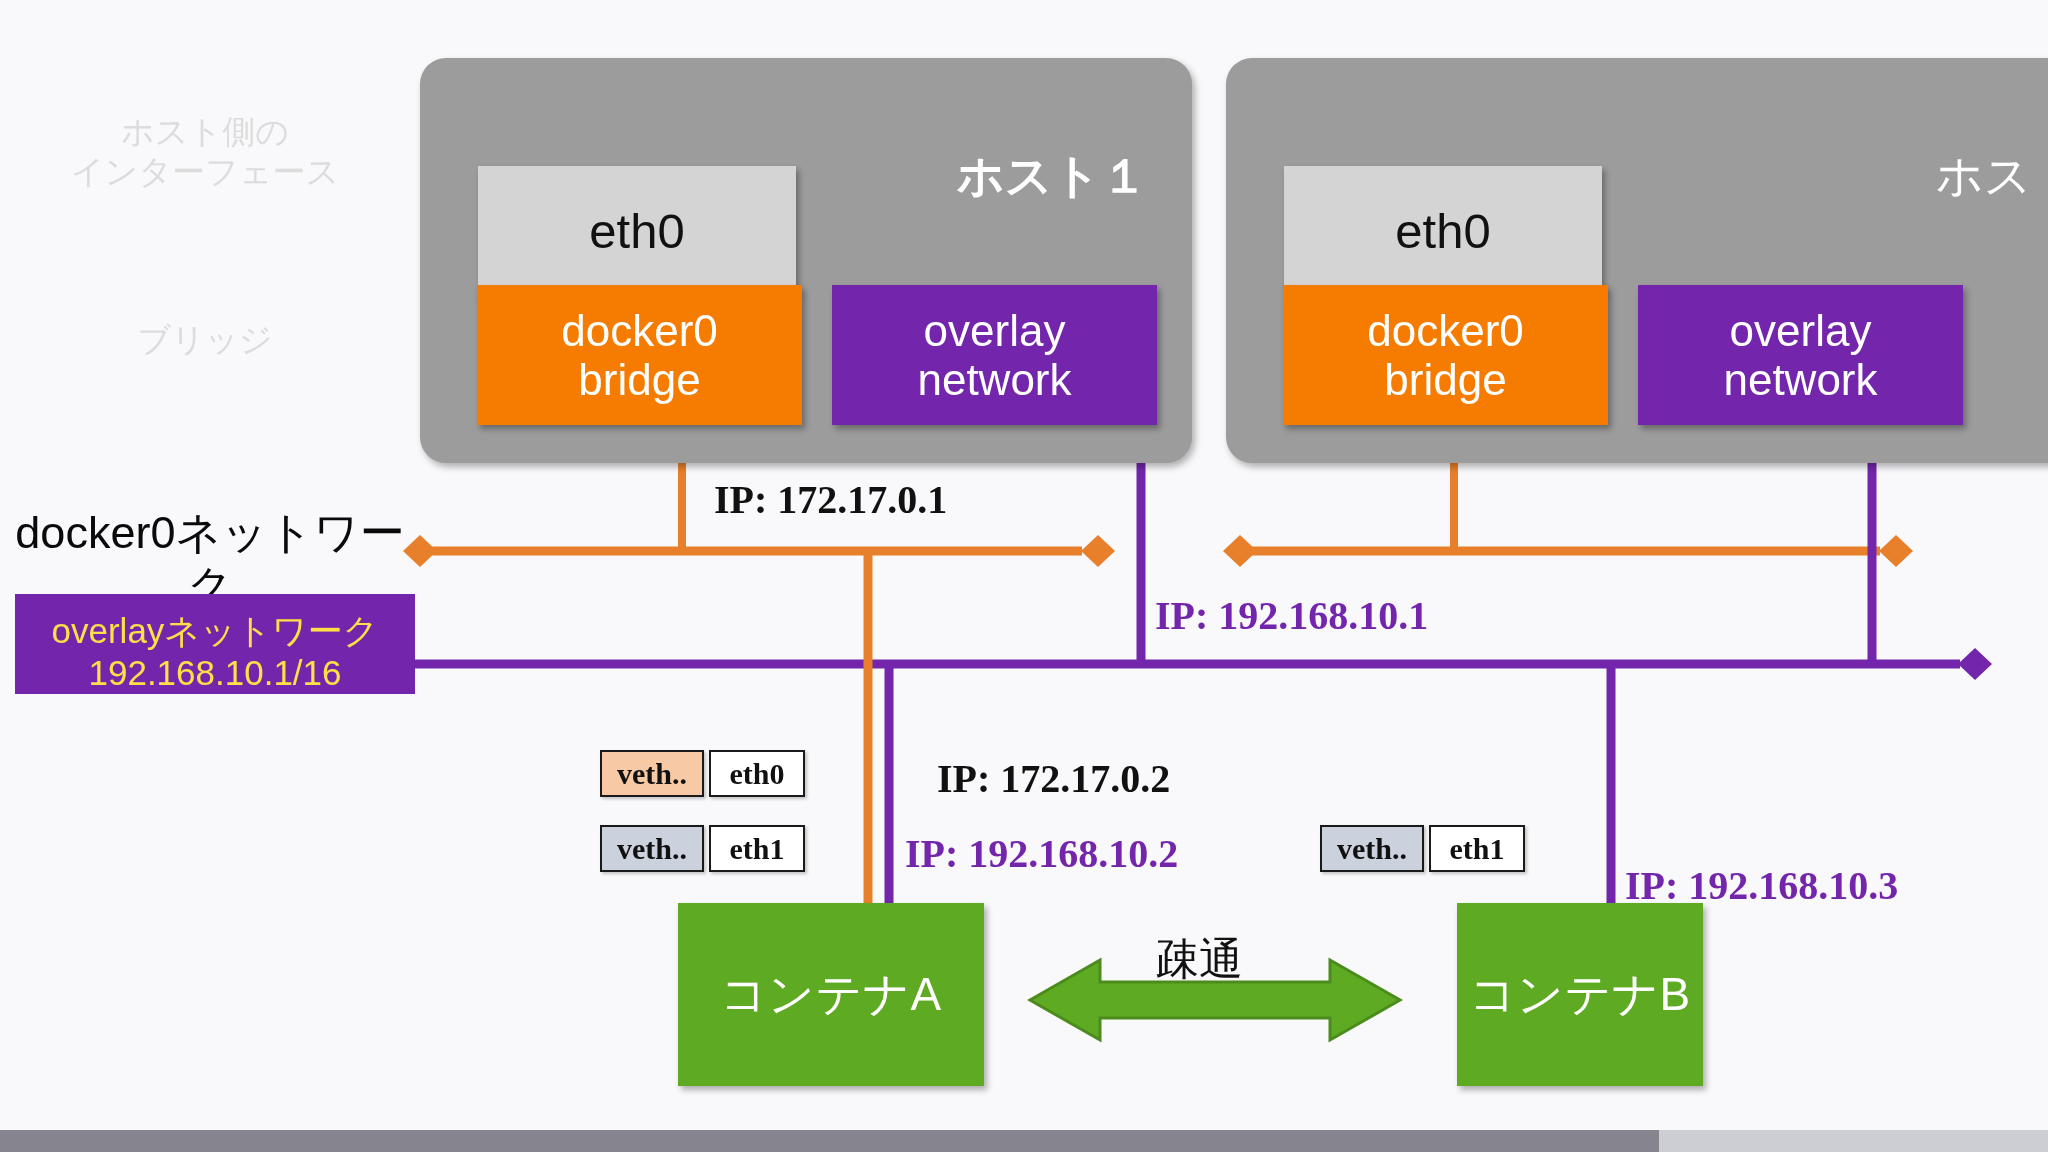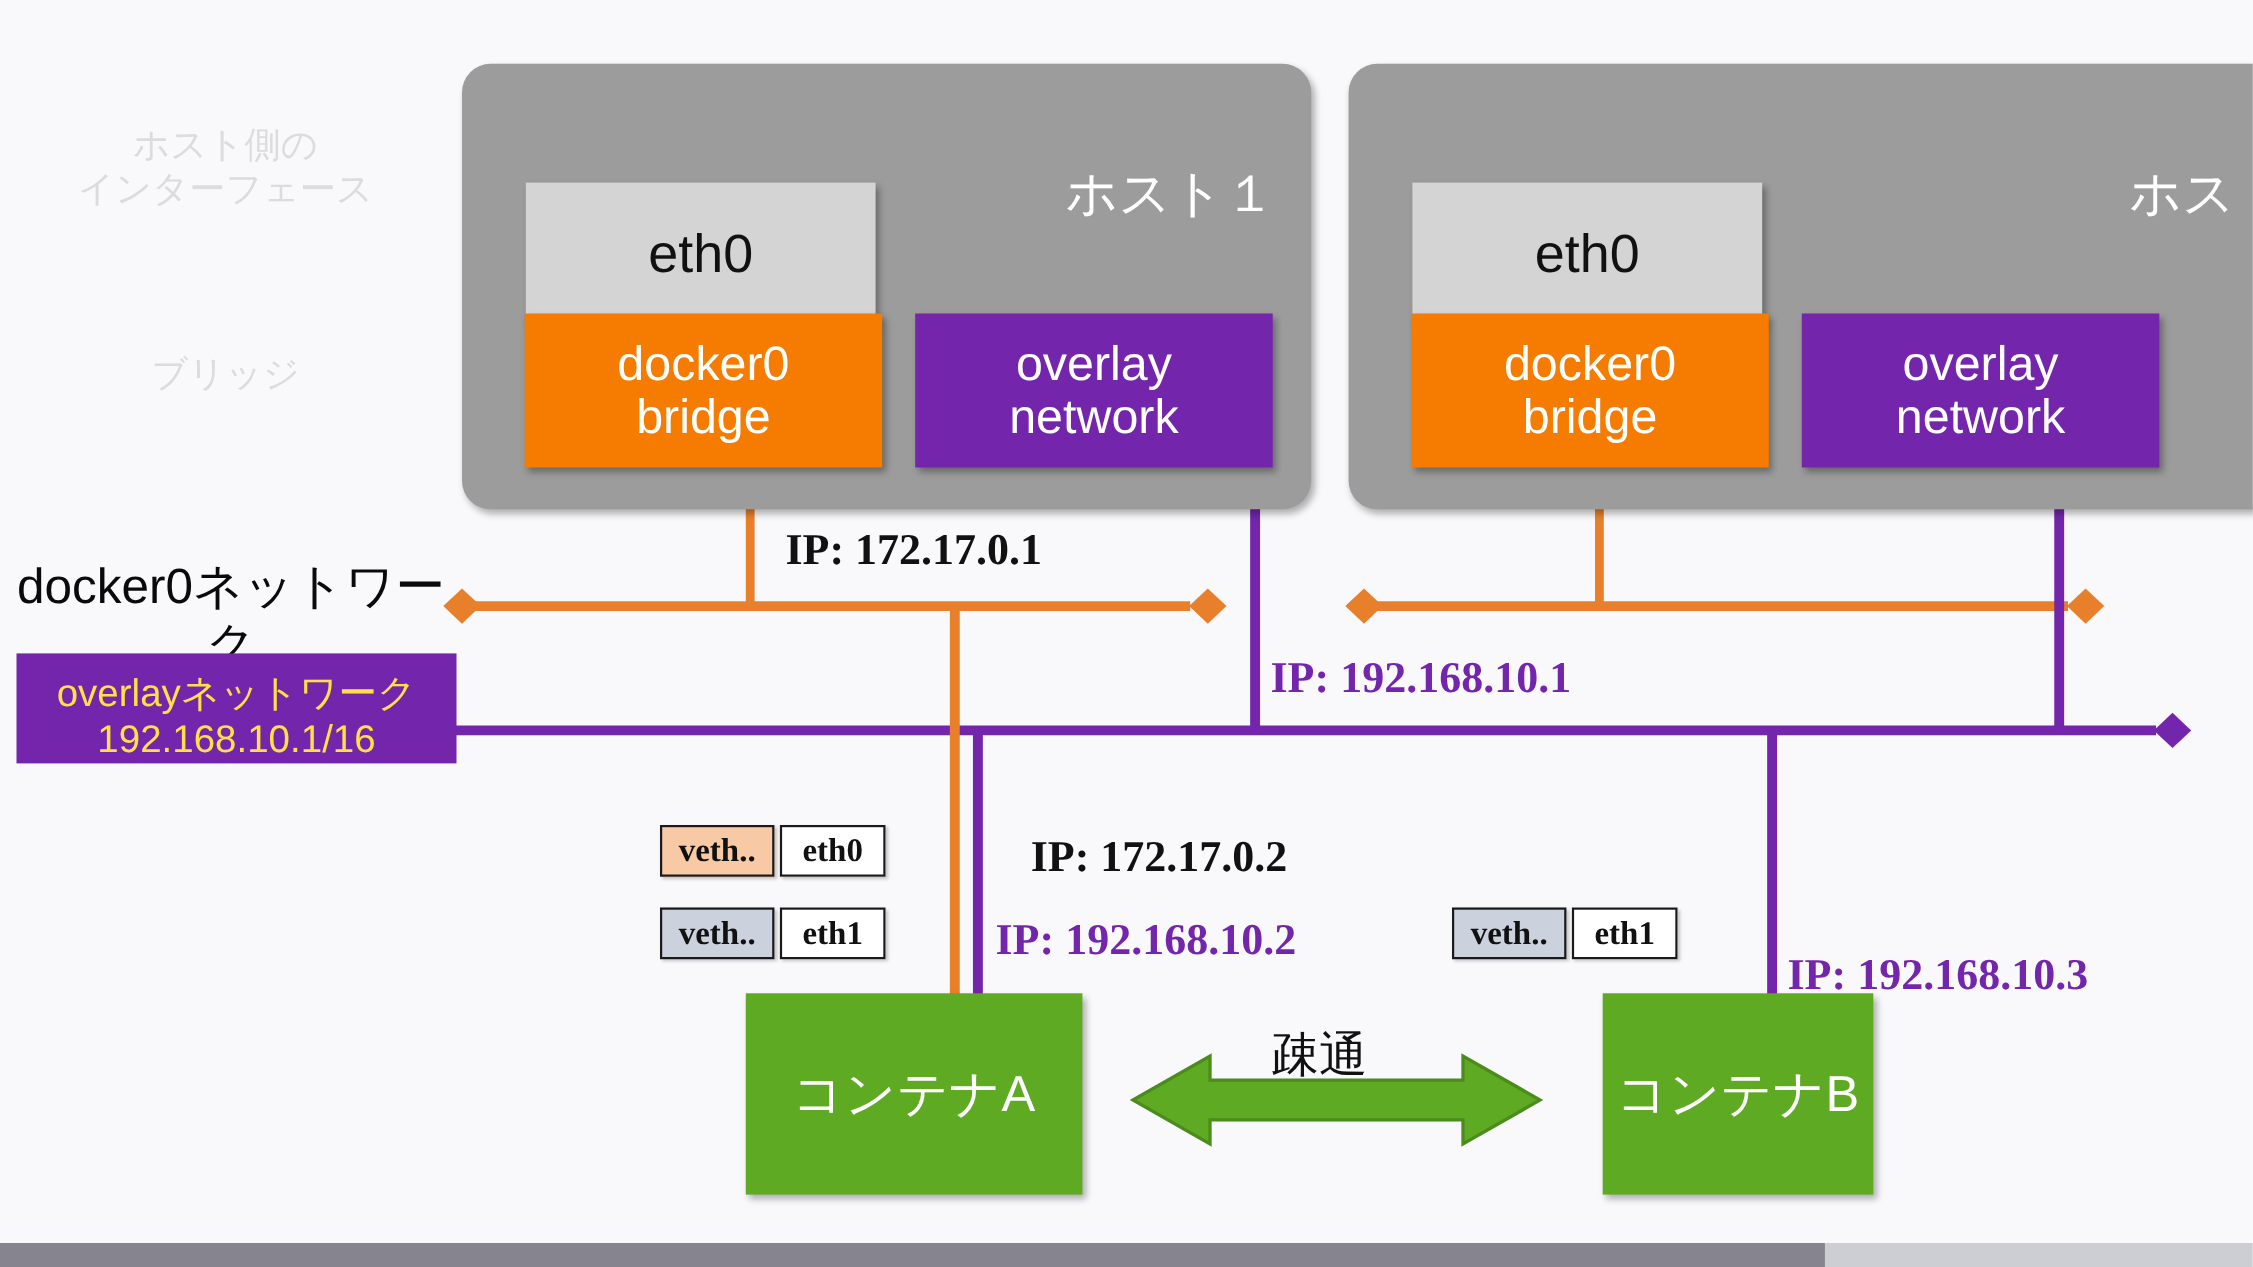--- a/index.html
+++ b/index.html
@@ -127,21 +127,21 @@
     <g>
       <polygon points="1030,1000 1100,960 1100,982 1330,982 1330,960 1400,1000 1330,1040 1330,1018 1100,1018 1100,1040" fill="#5faa23" stroke="#4b8c1c" stroke-width="3"></polygon>
     </g>
   </svg>
 
   <div class="ghost-label" style="left:60px;top:112px;width:290px;">ホスト側の
 インターフェース</div>
   <div class="ghost-label" style="left:105px;top:320px;width:200px;">ブリッジ</div>
 
   <div class="host" style="left:420px;top:58px;width:772px;height:405px;">
-    <div class="host-title" style="right:32px;top:94px;">ホスト１</div>
+    <div class="host-title" style="right:44px;top:94px;font-weight:bold;">ホスト１</div>
     <div class="nodebox eth0box" style="left:58px;top:108px;width:318px;height:130px;">eth0</div>
     <div class="nodebox dockerbox" style="left:57px;top:227px;width:325px;height:140px;white-space:pre-line;">docker0
 bridge</div>
     <div class="nodebox overlaybox" style="left:412px;top:227px;width:325px;height:140px;white-space:pre-line;">overlay
 network</div>
   </div>
 
   <div class="host" style="left:1226px;top:58px;width:925px;height:405px;padding-left:20px;">
     <div class="host-title" style="right:44px;top:94px;">ホスト２</div>
     <div class="nodebox eth0box" style="left:58px;top:108px;width:318px;height:130px;">eth0</div>

